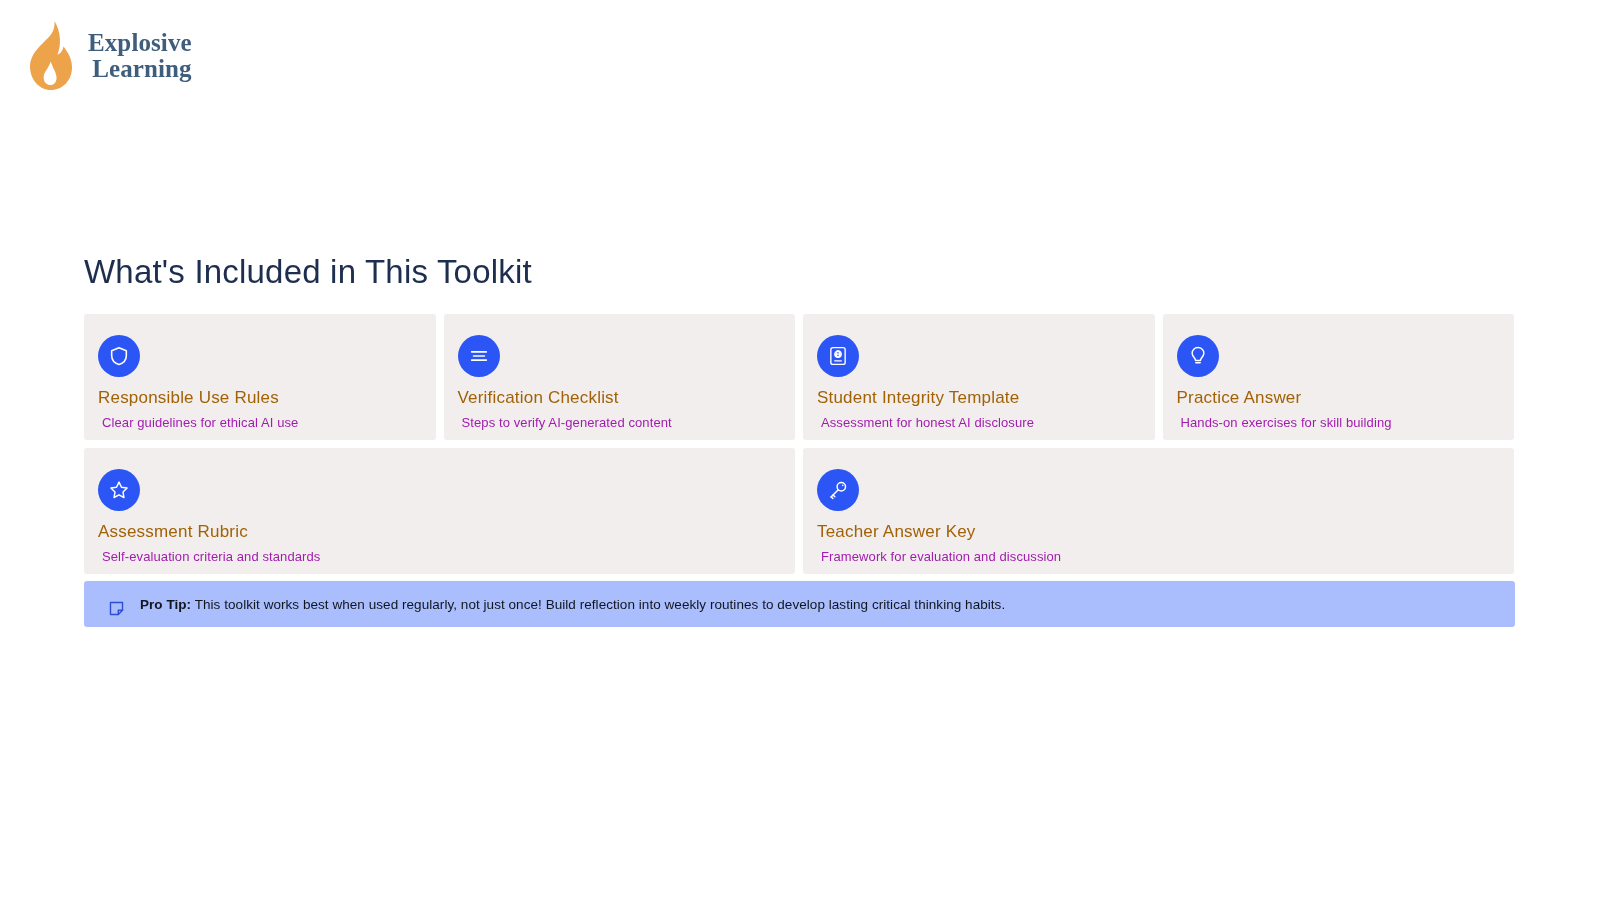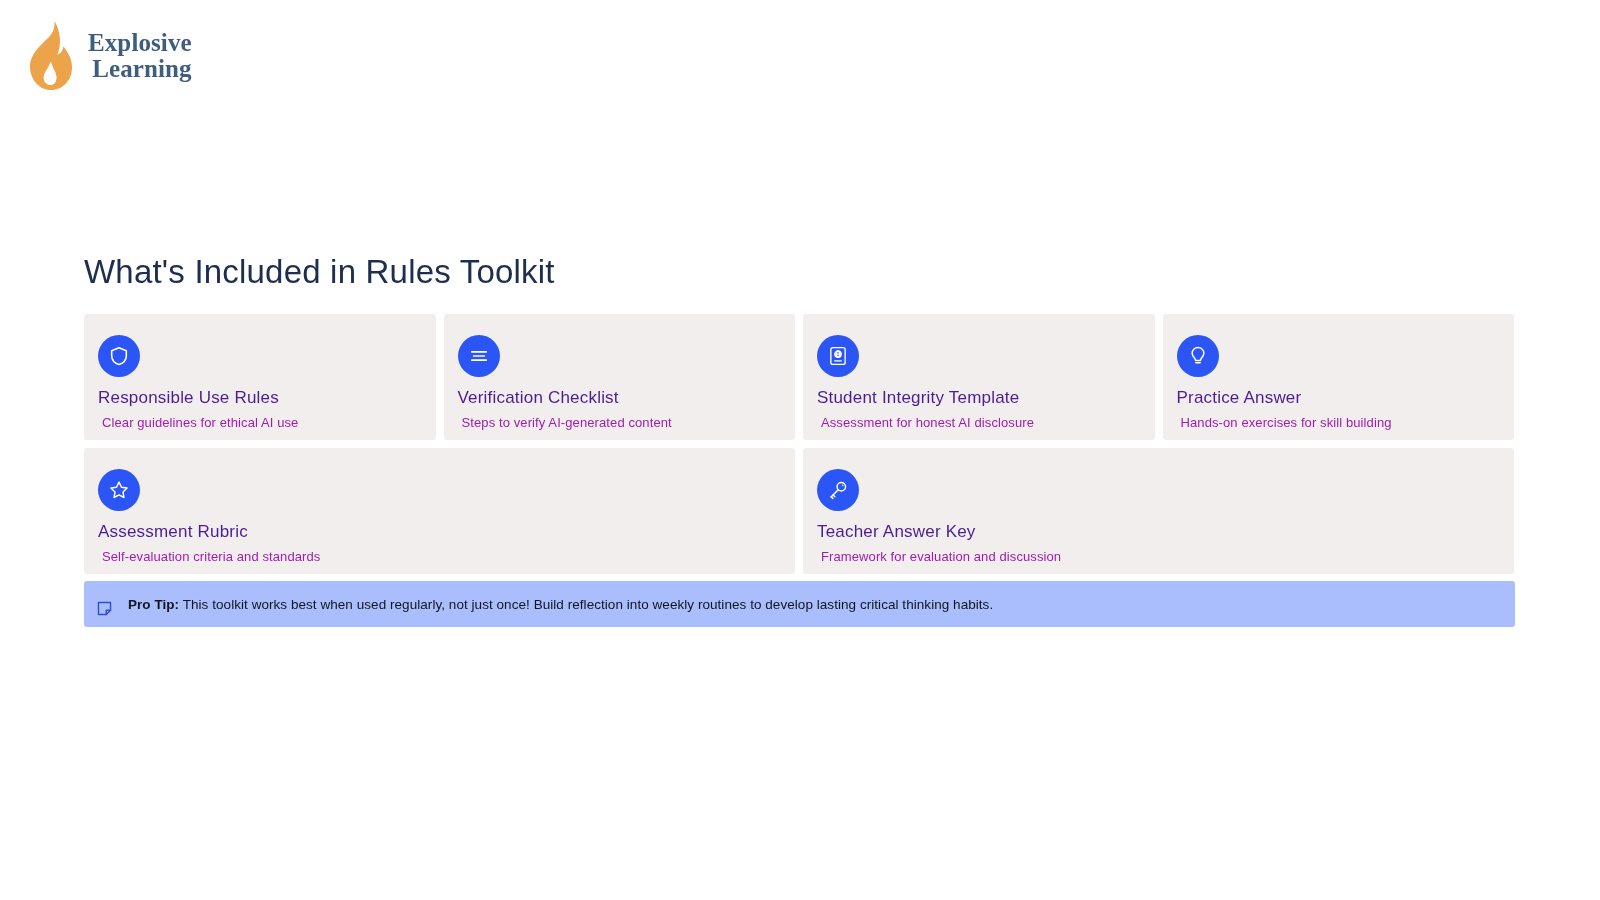--- a/index.html
+++ b/index.html
@@ -86,21 +86,21 @@
   }
   .icon-circle svg {
     width: 22px;
     height: 22px;
     display: block;
   }
 
   .card-title {
     margin: 11px 0 0 0;
     font-size: 17px;
-    color: #4c1d95;
+    color: #a16207;
     font-weight: normal;
     letter-spacing: .2px;
   }
   .card-desc {
     margin: 7px 0 0 4px;
     font-size: 13px;
     color: #a21caf;
     letter-spacing: .1px;
   }
 
@@ -109,21 +109,21 @@
     position: absolute;
     left: 84px;
     top: 581px;
     width: 1431px;
     height: 46px;
     background: #aabdfc;
     border-radius: 3px;
     display: flex;
     align-items: center;
     box-sizing: border-box;
-    padding-left: 12px;
+    padding-left: 24px;
   }
   .protip-icon {
     width: 17px;
     height: 17px;
     flex: 0 0 auto;
     display: block;
     margin-right: 15px;
     margin-top: 8px;
   }
   .protip-text {
@@ -140,21 +140,21 @@
   <svg class="logo-flame" viewBox="0 0 46 72">
     <path d="M26.5 1 C27.5 12 21 17 14.5 23.5 C7.5 30.5 2 37 2 46.5 C2 59.5 11.5 70 23 70 C34.5 70 44 60.5 44 47.5 C44 38 39.5 32 35.5 26.5 C34.5 31.5 32 34 29.5 34.5 C33 26 33.5 12.5 26.5 1 Z" fill="#eda34a"></path>
     <path d="M22.5 35 C23.5 43 19 47 16 52.5 C14 56.5 14.5 62 18 64.5 C21.5 67 26.5 66 28.5 62 C31 57 28 51 25.5 46.5 C24 43.5 22.5 39.5 22.5 35 Z" fill="#ffffff" stroke="#eda34a" stroke-width="1.6"></path>
   </svg>
   <div class="logo-words">
     <span>Explosive</span>
     <span>Learning</span>
   </div>
 </div>
 
-<h1 class="page-title">What's Included in Rules Toolkit</h1>
+<h1 class="page-title">What's Included in This Toolkit</h1>
 
 <div class="grid">
 
   <div class="card">
     <div class="icon-circle">
       <svg viewBox="0 0 24 24" fill="none" stroke="#ffffff" stroke-width="1.7" stroke-linecap="round" stroke-linejoin="round">
         <path d="M12 3 L20 6.2 V11.5 C20 16.3 16.6 19.9 12 21.3 C7.4 19.9 4 16.3 4 11.5 V6.2 Z"></path>
       </svg>
     </div>
     <p class="card-title">Responsible Use Rules</p>

